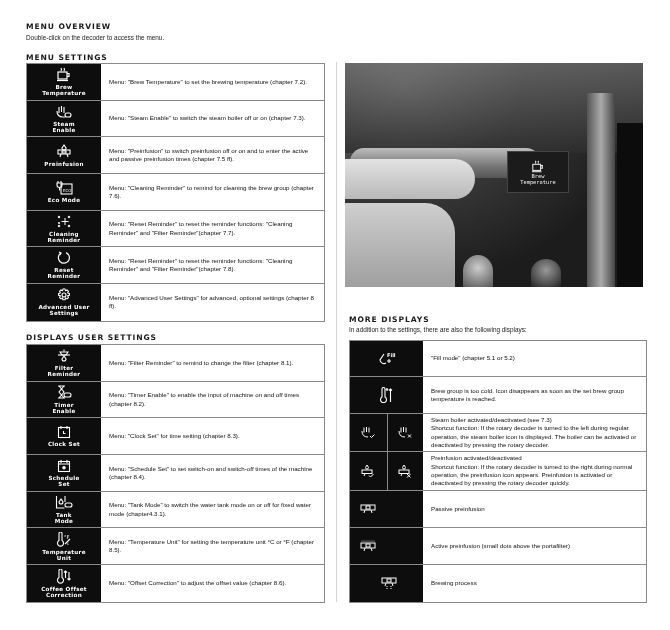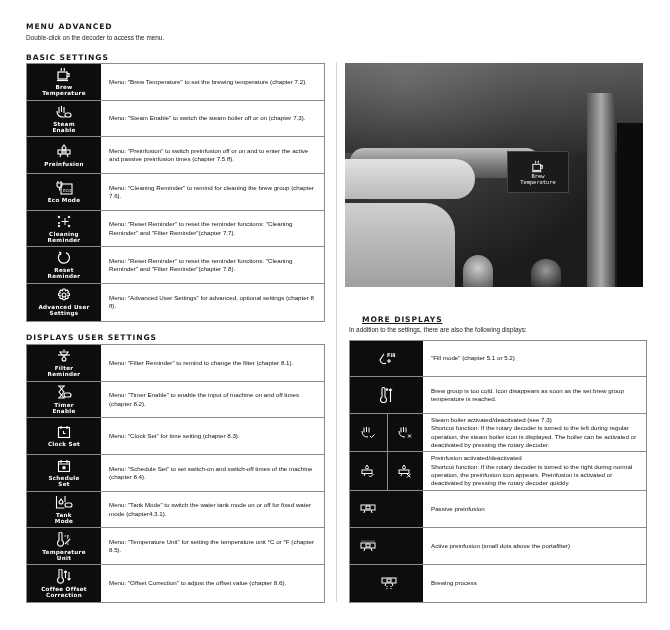--- a/index.html
+++ b/index.html
@@ -43,24 +43,24 @@
 
   #displays { left: 349px; top: 340px; width: 298px; }
   #displays .icon-cell { width: 73px; }
   #displays .icon-pair { display: flex; width: 73px; flex-shrink: 0; }
   #displays .icon-pair .icon-cell { width: 36.5px; }
   #displays .icon-pair .icon-cell + .icon-cell { border-left: 1px solid #8a8a8a; }
 </style>
 </head>
 <body>
 
-<div class="h-title" style="left:26px;top:22px;">MENU ADVANCED</div>
+<div class="h-title" style="left:26px;top:22px;">MENU OVERVIEW</div>
 <div class="sub" style="left:26px;top:34px;">Double-click on the decoder to access the menu.</div>
 
-<div class="h-title" style="left:26px;top:53px;">BASIC SETTINGS</div>
+<div class="h-title" style="left:26px;top:53px;">MENU SETTINGS</div>
 
 <div class="tbl" id="basic">
   <div class="row">
     <div class="icon-cell">
       <svg width="16" height="15" viewBox="0 0 16 15" fill="none" stroke="#fff" stroke-width="1.2">
           <path d="M5 1 q1 1.5 0 3 M8 1 q1 1.5 0 3"></path>
           <rect x="2" y="5" width="9" height="7"></rect>
           <path d="M11 6.5 h2 v3 h-2"></path>
           <line x1="1" y1="13.5" x2="12" y2="13.5"></line>
         </svg>
@@ -279,21 +279,21 @@
         <path d="M11 6.5 h2 v3 h-2"></path>
         <line x1="1" y1="13.5" x2="12" y2="13.5"></line>
       </svg>
     <div class="screen-label">Brew</div>
     <div class="screen-label">Temperature</div>
   </div>
   <div class="toggle"></div>
   <div class="toggle2"></div>
 </div>
 
-<div class="h-title" style="left:362px;top:315px;text-decoration:underline;">MORE DISPLAYS</div>
+<div class="h-title" style="left:349px;top:315px;">MORE DISPLAYS</div>
 <div class="sub" style="left:349px;top:326px;">In addition to the settings, there are also the following displays:</div>
 
 <div class="tbl" id="displays">
   <div class="row" style="height:36px;">
     <div class="icon-cell">
       <svg width="20" height="16" viewBox="0 0 20 16" fill="none" stroke="#fff" stroke-width="1.1">
           <path d="M7 3 l-4 6 a4 4 0 0 0 6 3"></path>
           <path d="M10 10 h4 M12 8 v4"></path>
           <text x="10" y="6" font-size="5" fill="#fff" stroke="none" font-family="DejaVu Sans, sans-serif" font-weight="bold">Fill</text>
         </svg>

